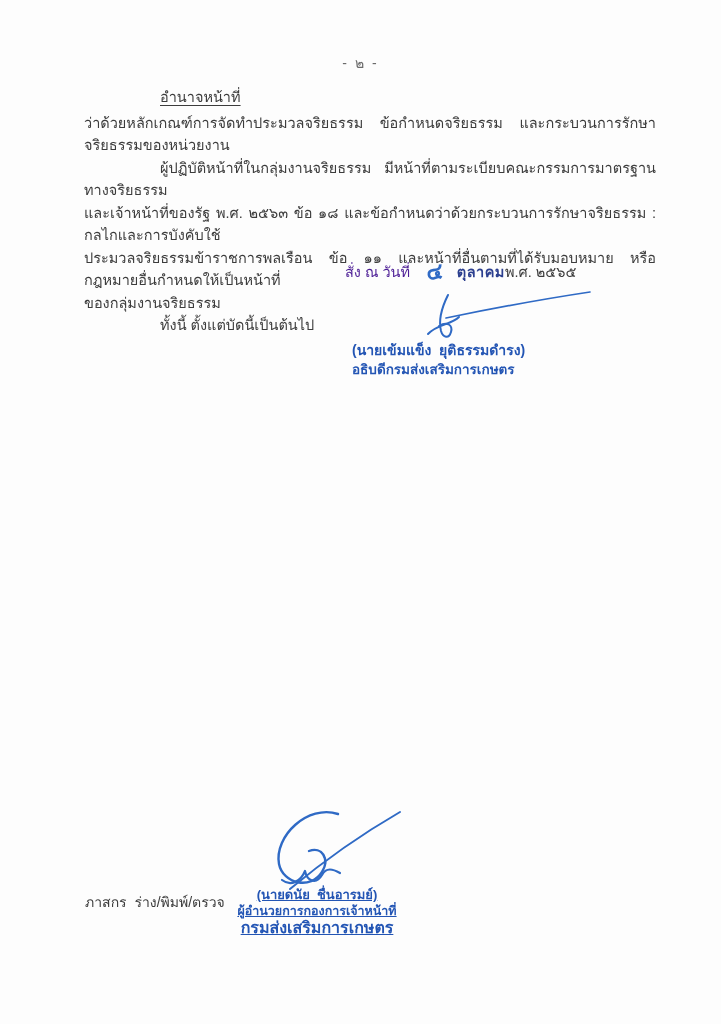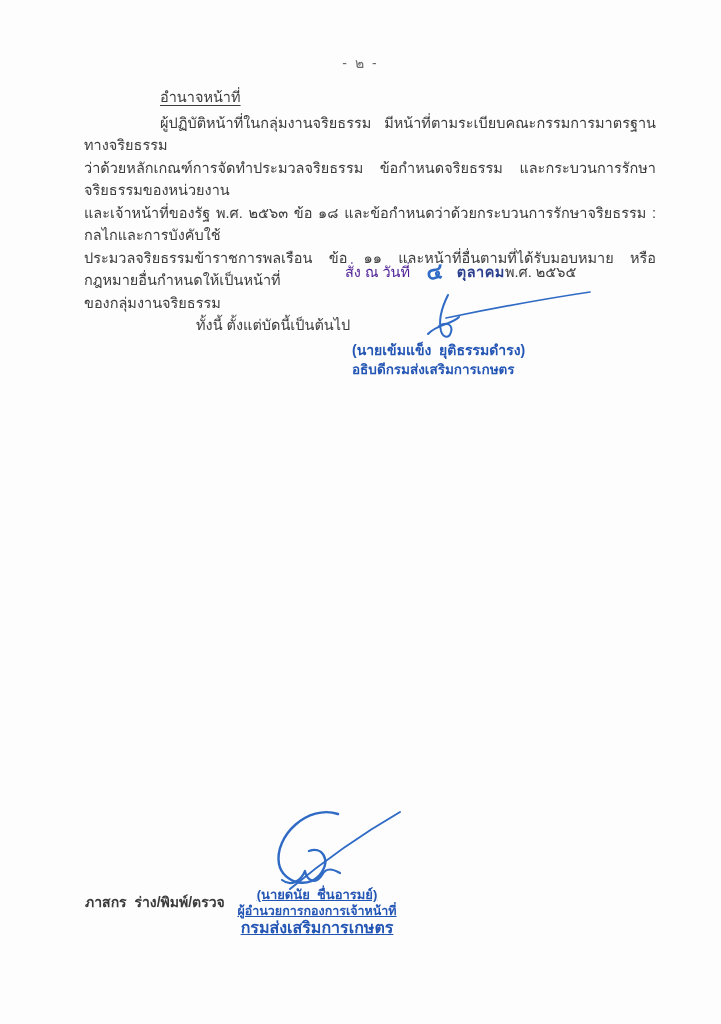--- a/index.html
+++ b/index.html
@@ -46,21 +46,21 @@
     white-space: normal;
   }
   .p-line.justify {
     text-align: justify;
     text-align-last: justify;
   }
   .p-line.indent {
     text-indent: 76px;
   }
   .effective-note {
-    margin-left: 112px;
+    margin-left: 76px;
     white-space: pre-wrap;
   }
   .order-line {
     position: absolute;
     left: 345px;
     top: 252px;
     font-size: 14.5px;
     color: #3c3c3c;
     white-space: nowrap;
   }
@@ -135,40 +135,39 @@
     line-height: 16px;
     text-align: center;
   }
   .draft-note {
     position: absolute;
     left: 85px;
     top: 891px;
     font-size: 14px;
     color: #3a3a3a;
     white-space: pre-wrap;
-    font-weight: bold;
   }
   svg .ink {
     stroke: #2f6ac5;
     fill: none;
     stroke-linecap: round;
     stroke-linejoin: round;
   }
 </style>
 </head>
 <body>
 
 <div class="page">
 
   <div class="page-number">- ๒ -</div>
 
   <div class="content">
     <div class="section-heading">อำนาจหน้าที่</div>
+    <div class="p-line justify">ว่าด้วยหลักเกณฑ์การจัดทำประมวลจริยธรรม ข้อกำหนดจริยธรรม และกระบวนการรักษาจริยธรรมของหน่วยงาน</div>
     <div class="p-line indent justify">ผู้ปฏิบัติหน้าที่ในกลุ่มงานจริยธรรม มีหน้าที่ตามระเบียบคณะกรรมการมาตรฐานทางจริยธรรม</div>
-    <div class="p-line justify">ว่าด้วยหลักเกณฑ์การจัดทำประมวลจริยธรรม ข้อกำหนดจริยธรรม และกระบวนการรักษาจริยธรรมของหน่วยงาน</div>
     <div class="p-line justify">และเจ้าหน้าที่ของรัฐ พ.ศ. ๒๕๖๓ ข้อ ๑๘ และข้อกำหนดว่าด้วยกระบวนการรักษาจริยธรรม : กลไกและการบังคับใช้</div>
     <div class="p-line justify">ประมวลจริยธรรมข้าราชการพลเรือน ข้อ ๑๑ และหน้าที่อื่นตามที่ได้รับมอบหมาย หรือกฎหมายอื่นกำหนดให้เป็นหน้าที่</div>
     <div class="p-line">ของกลุ่มงานจริยธรรม</div>
     <div class="effective-note">ทั้งนี้ ตั้งแต่บัดนี้เป็นต้นไป</div>
   </div>
 
   <div class="order-line">
     <span class="prefix">สั่ง ณ วันที่</span><span class="hand-day">๔</span><span class="month-stamp">ตุลาคม</span><span>พ.ศ. ๒๕๖๕</span>
   </div>
 

